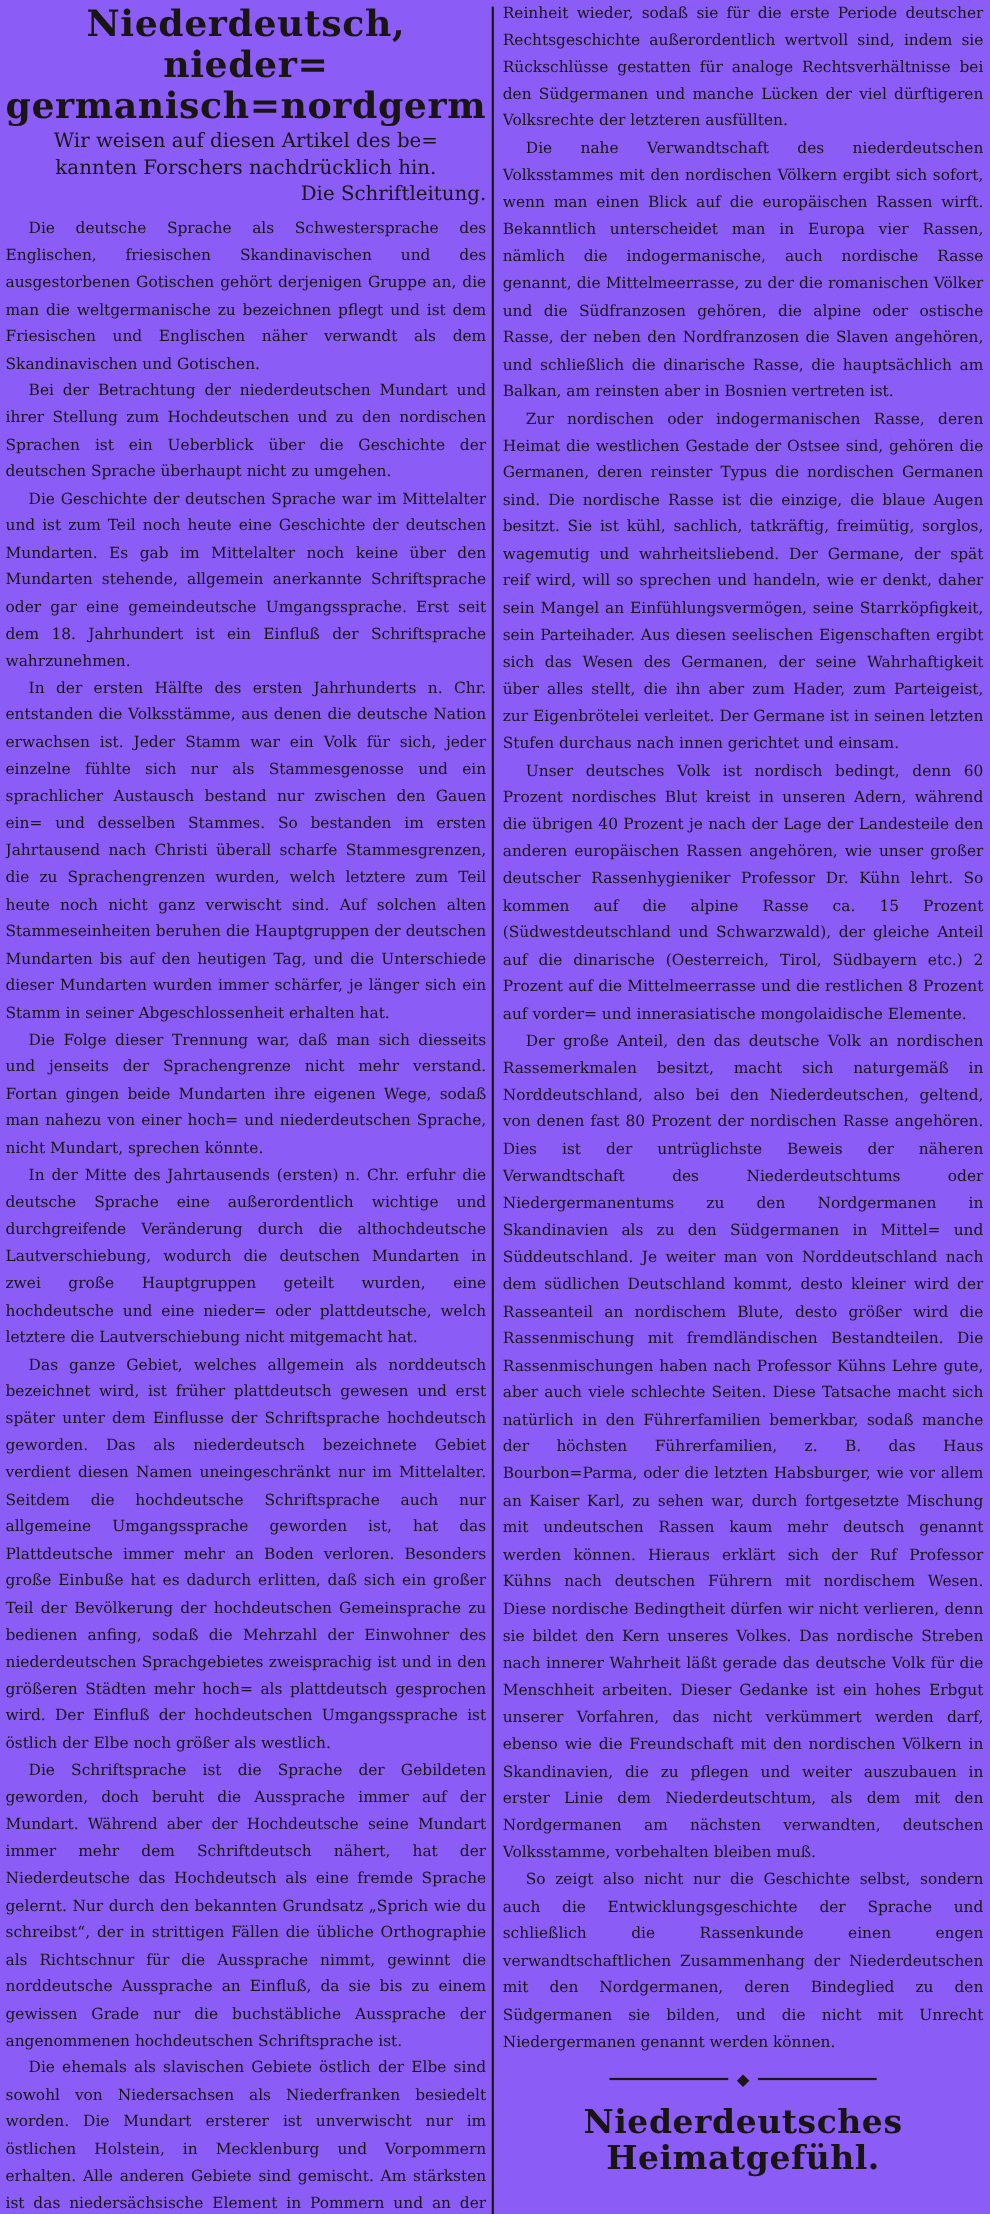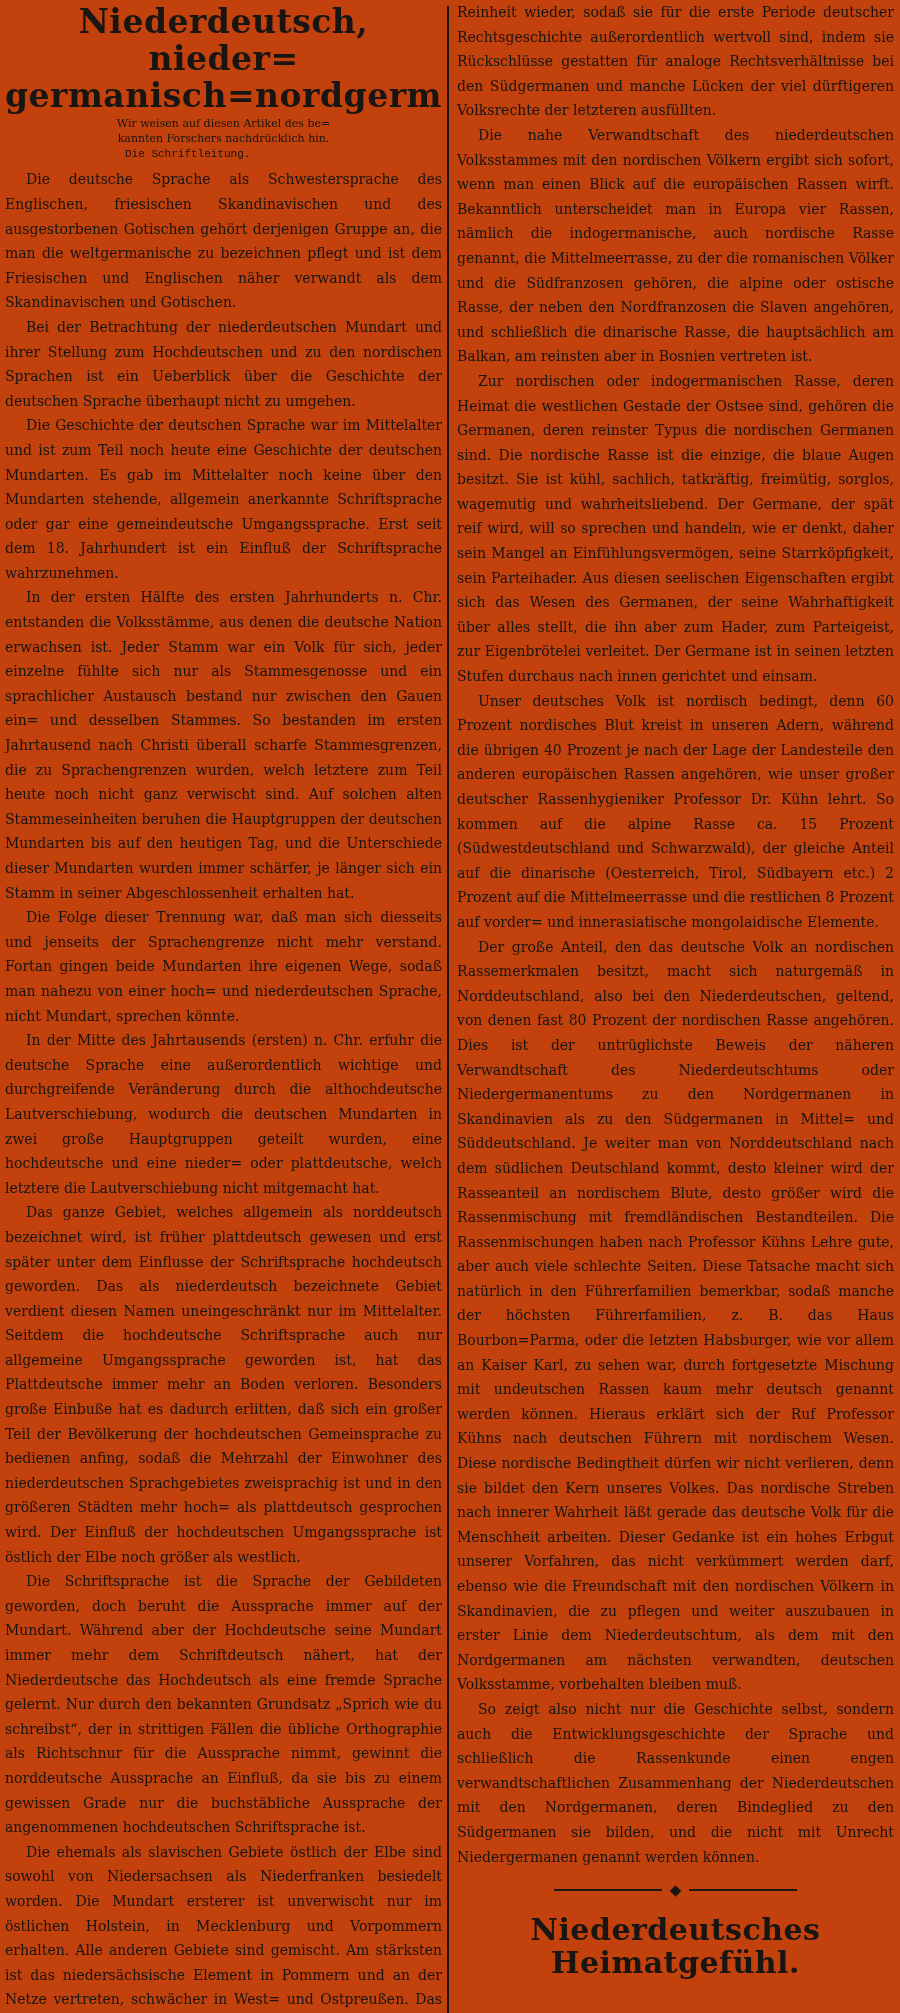--- a/index.html
+++ b/index.html
@@ -1,20 +1,20 @@
 <!DOCTYPE html>
 <html lang="de"><head>
 <meta charset="utf-8">
 <style>
   html,body{margin:0;padding:0;background:#e9e6df;}
   .page{
     position:relative;
     width:900px;height:2013px;
     margin:0 auto;
-    background:#c2410c;
+    background:#8b5cf6;
     color:#181512;
     font-family:"DejaVu Serif","Liberation Serif",serif;
     overflow:hidden;
     box-sizing:border-box;
   }
   .col{
     position:absolute;top:0;
     width:437px;height:2013px;
     overflow:hidden;
     text-align:justify;
@@ -31,28 +31,27 @@
     font-weight:bold;text-align:center;
     letter-spacing:0.5px;
   }
   .byline{
     margin:6px 0 4px 0;
     font-size:19px;font-weight:bold;
     text-align:center;
   }
   .editorial-note{
     margin:2px 0 6px 0;
-    font-size:11px;line-height:1.35;
+    font-size:18px;line-height:1.35;
     text-align:center;
   }
   .editorial-note .sig{
     display:block;
     padding-left:120px;
-    text-align:left;
-    font-family:Liberation Mono, monospace;
+    text-align:right;
   }
   p.body{
     margin:0;
     font-size:14px;
     line-height:24.6px;
     text-indent:1.5em;
   }
   .art2-ornament{
     display:flex;align-items:center;justify-content:center;
     height:30px;margin-top:6px;

